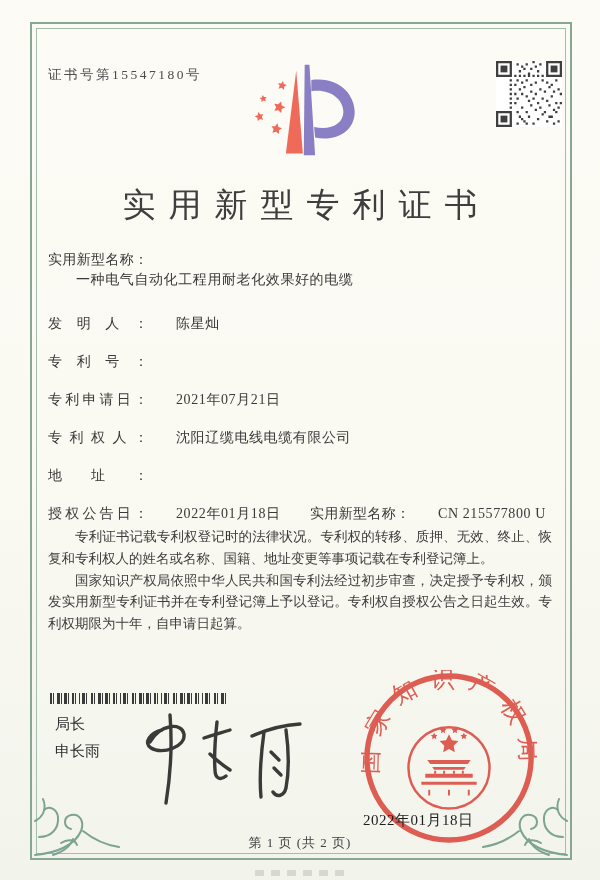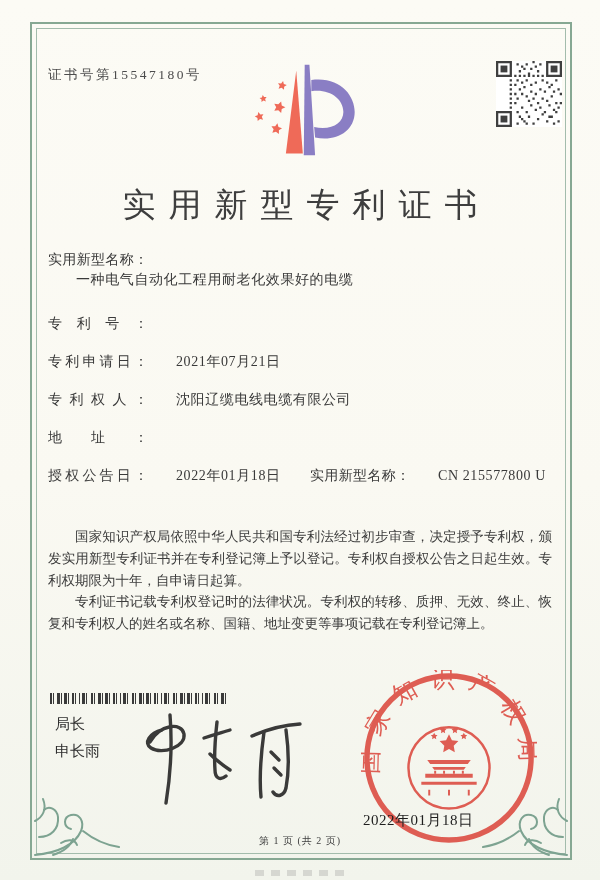--- a/index.html
+++ b/index.html
@@ -45,21 +45,21 @@
       #3a3a3a 0 2px,transparent 2px 3px,#3a3a3a 3px 4px,transparent 4px 7px,
       #3a3a3a 7px 10px,transparent 10px 11px,#3a3a3a 11px 12px,transparent 12px 14px,
       #3a3a3a 14px 17px,transparent 17px 18px,#3a3a3a 18px 19px,transparent 19px 22px,
       #3a3a3a 22px 24px,transparent 24px 25px,#3a3a3a 25px 26px,transparent 26px 29px,
       #3a3a3a 29px 30px,transparent 30px 32px,#3a3a3a 32px 35px,transparent 35px 36px,
       #3a3a3a 36px 37px,transparent 37px 41px);}
   .director{left:55px;top:711px;font-size:15px;color:#2e2e2e;line-height:27px;}
   .sig{left:122px;top:710px;width:210px;height:100px;z-index:3;}
   .seal{left:361px;top:670px;width:176px;height:176px;z-index:2;opacity:.93;}
   .seal-date{left:363px;top:811px;font-size:15px;color:#1e1e1e;letter-spacing:0.5px;z-index:4;}
-  .footer{left:0;right:0;top:834px;text-align:center;font-size:10px;color:#3f3f3f;letter-spacing:1px;}
+  .footer{left:0;right:0;top:834px;text-align:center;font-size:13px;color:#3f3f3f;letter-spacing:1px;}
   .artifact{left:255px;top:870px;display:flex;gap:7px;opacity:.28;filter:blur(.6px);}
   .artifact span{width:9px;height:6px;background:#8f8f8f;display:inline-block;}
 </style>
 </head>
 <body>
 
 <div class="sheet">
 
   <div class="frame-outer"></div>
   <div class="frame-inner"></div>
@@ -132,20 +132,24 @@
   </svg>
 
   <div class="abs title">实用新型专利证书</div>
 
   <div class="abs fields">
     <div class="frow mb-lg">
       <span class="flabel">实用新型名称：</span>
       <span class="fvalue">一种电气自动化工程用耐老化效果好的电缆</span>
     </div>
     <div class="frow">
+      <span class="flabel">发明人：</span>
+      <span class="fvalue">陈星灿</span>
+    </div>
+    <div class="frow">
       <span class="flabel">专利号：</span>
     </div>
     <div class="frow">
       <span class="flabel">专利申请日：</span>
       <span class="fvalue">2021年07月21日</span>
     </div>
     <div class="frow">
       <span class="flabel">专利权人：</span>
       <span class="fvalue">沈阳辽缆电线电缆有限公司</span>
     </div>
@@ -158,22 +162,22 @@
         <span class="fvalue">2022年01月18日</span>
       </span>
       <span class="pair">
         <span class="flabel">实用新型名称：</span>
         <span class="fvalue">CN 215577800 U</span>
       </span>
     </div>
   </div>
 
   <div class="abs paras">
+    <p>专利证书记载专利权登记时的法律状况。专利权的转移、质押、无效、终止、恢复和专利权人的姓名或名称、国籍、地址变更等事项记载在专利登记簿上。</p>
     <p>国家知识产权局依照中华人民共和国专利法经过初步审查，决定授予专利权，颁发实用新型专利证书并在专利登记簿上予以登记。专利权自授权公告之日起生效。专利权期限为十年，自申请日起算。</p>
-    <p>专利证书记载专利权登记时的法律状况。专利权的转移、质押、无效、终止、恢复和专利权人的姓名或名称、国籍、地址变更等事项记载在专利登记簿上。</p>
   </div>
 
   <div class="abs barcode"></div>
 
   <div class="abs director">
     <div>局长</div>
     <div>申长雨</div>
   </div>
 
   <svg class="abs sig" viewBox="0 0 210 100">

